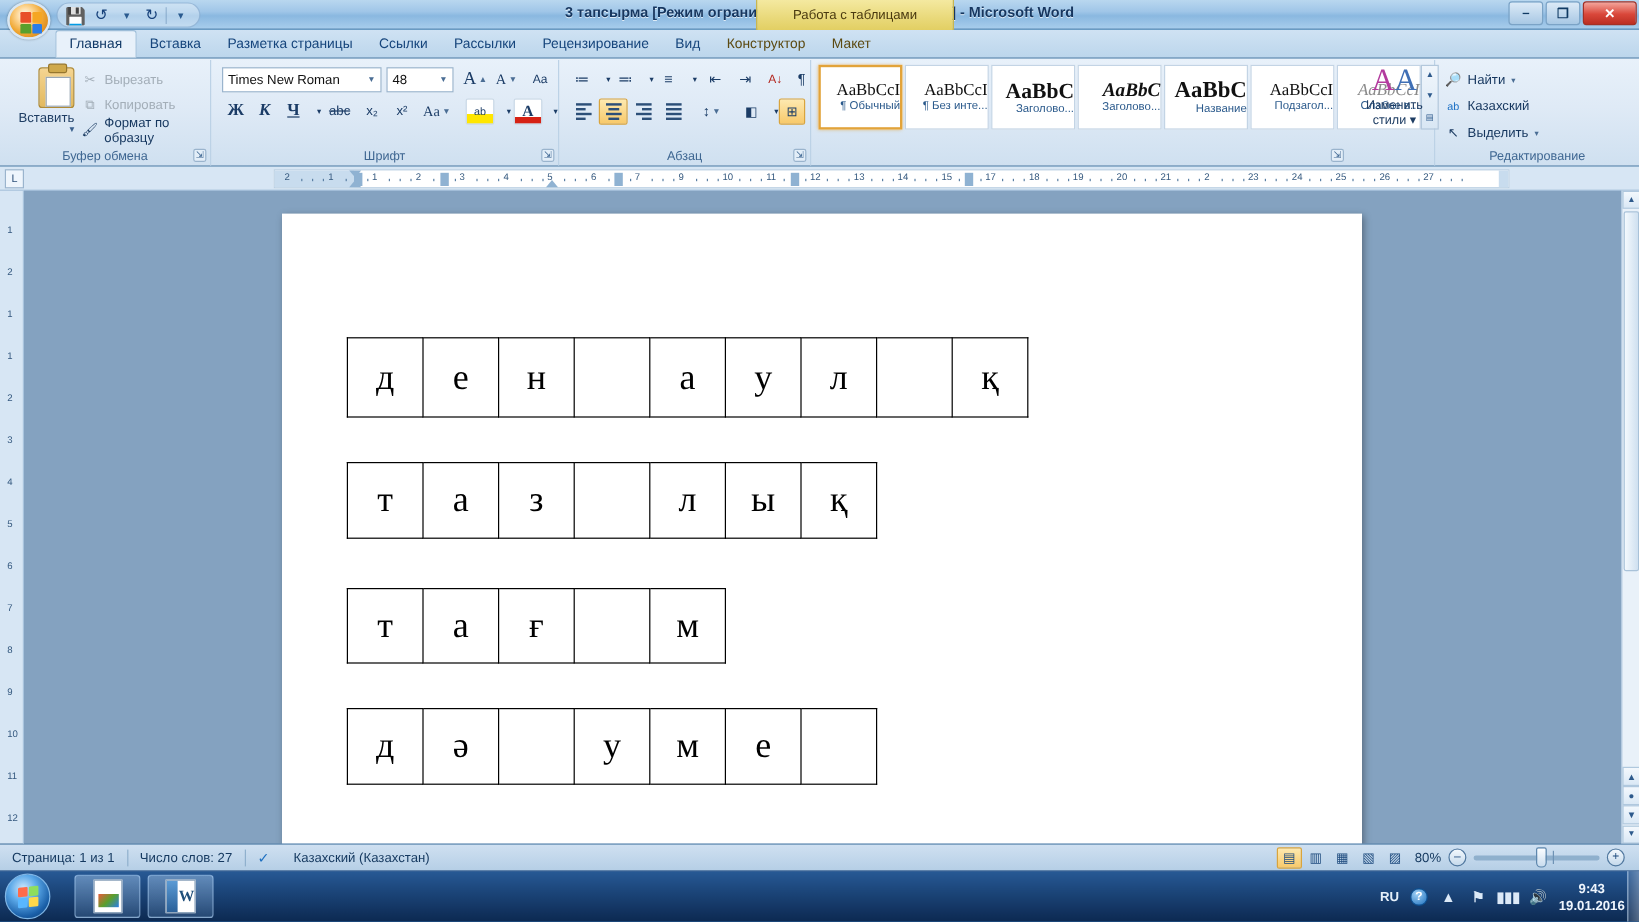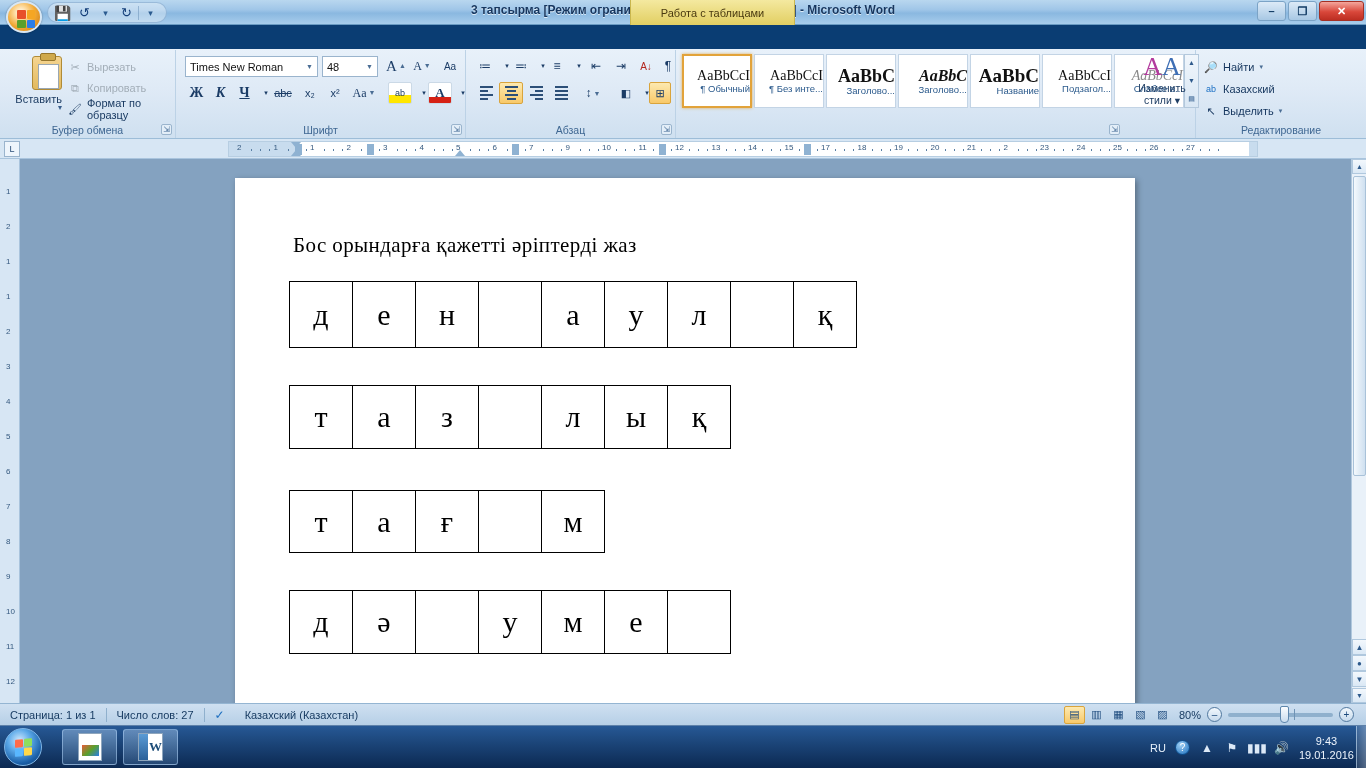--- a/index.html
+++ b/index.html
@@ -343,21 +343,21 @@
   }
   .doc-ico { width: 24px; height: 28px; background: #fff; border: 1px solid #8fa6bd; position: relative; }
   .doc-ico::after { content: ""; position: absolute; left: 3px; top: 11px; width: 17px; height: 11px;
     background: linear-gradient(135deg,#e85b3a 0%, #5aa02c 50%, #2a7de8 100%); }
   .word-ico { width: 25px; height: 28px; background: #fff; border: 1px solid #8fa6bd; position: relative; }
   .word-ico .wbar { position: absolute; left: 0; top: 0; width: 9px; height: 100%;
     background: linear-gradient(to bottom,#5b9bd5,#2a6099); }
   .word-ico .w { position: absolute; left: 10px; top: 5px; font-size: 13px; color: #1f4e79; font-weight: bold; font-family: "Liberation Serif", serif; }
   .tray {
     position: absolute; right: 0; top: 0; height: 43px; display: flex; align-items: center; gap: 9px;
-    padding-right: 12px; color: #dce9f7; font-size: 11px;
+    padding-right: 12px; color: #dce9f7; font-size: 11px; font-weight: bold;
   }
   .tray .clock { text-align: center; line-height: 14px; font-size: 11px; color: #eef5fd; }
   .showdesk { position: absolute; right: 0; top: 0; width: 10px; height: 43px;
     background: linear-gradient(to right, rgba(255,255,255,.12), rgba(255,255,255,.30));
     border-left: 1px solid rgba(200,225,250,.5); }
   .tray-ico { width: 16px; height: 16px; display: flex; align-items: center; justify-content: center; font-size: 12px; }
   .ru-badge { font-size: 11px; color: #e6f0fa; }
   .help-circ { width: 15px; height: 15px; border-radius: 50%; background: radial-gradient(circle at 35% 30%, #9fd0f5, #1c6fbd);
     color: #fff; font-size: 10px; display: flex; align-items: center; justify-content: center; border: 1px solid #0d4f8f; }
 </style>
@@ -385,20 +385,31 @@
     </div>
     <div class="win-title">3 тапсырма [Режим ограниченной функциональности] - Microsoft Word</div>
     <div class="ctx-tab-title">Работа с таблицами</div>
     <div class="win-buttons">
       <div>–</div>
       <div>❐</div>
       <div class="close">✕</div>
     </div>
   </div>
 
+  <div class="tabstrip">
+    <div class="tab active">Главная</div>
+    <div class="tab">Вставка</div>
+    <div class="tab">Разметка страницы</div>
+    <div class="tab">Ссылки</div>
+    <div class="tab">Рассылки</div>
+    <div class="tab">Рецензирование</div>
+    <div class="tab">Вид</div>
+    <div class="tab ctx">Конструктор</div>
+    <div class="tab ctx">Макет</div>
+  </div>
 
   <div class="ribbon">
 
     <div class="group" id="grp-clipboard">
       <div class="paste-btn">
         <div class="clip-icon"></div>
         <div class="paste-label">Вставить</div>
         <div class="paste-caret">▾</div>
       </div>
       <div class="clip-item disabled" style="top:7px">
@@ -763,21 +774,20 @@
       <span style="top: 378px;">8</span>
       <span style="top: 413px;">9</span>
       <span style="top: 448px;">10</span>
       <span style="top: 483px;">11</span>
       <span style="top: 518px;">12</span>
       <span style="top: 553px;">13</span>
     </div>
 
   <div class="docarea">
     <div class="page">
-      <div class="doc-heading">Бос  орындарға  қажетті  әріптерді  жаз</div>
       <table class="wtable" id="tbl1">
           <tbody>
             <tr>
               <td style="width: 63px; height: 66px;">д</td>
               <td style="width: 63px; height: 66px;">е</td>
               <td style="width: 63px; height: 66px;">н</td>
               <td style="width: 63px; height: 66px;"></td>
               <td style="width: 63px; height: 66px;">а</td>
               <td style="width: 63px; height: 66px;">у</td>
               <td style="width: 63px; height: 66px;">л</td>

